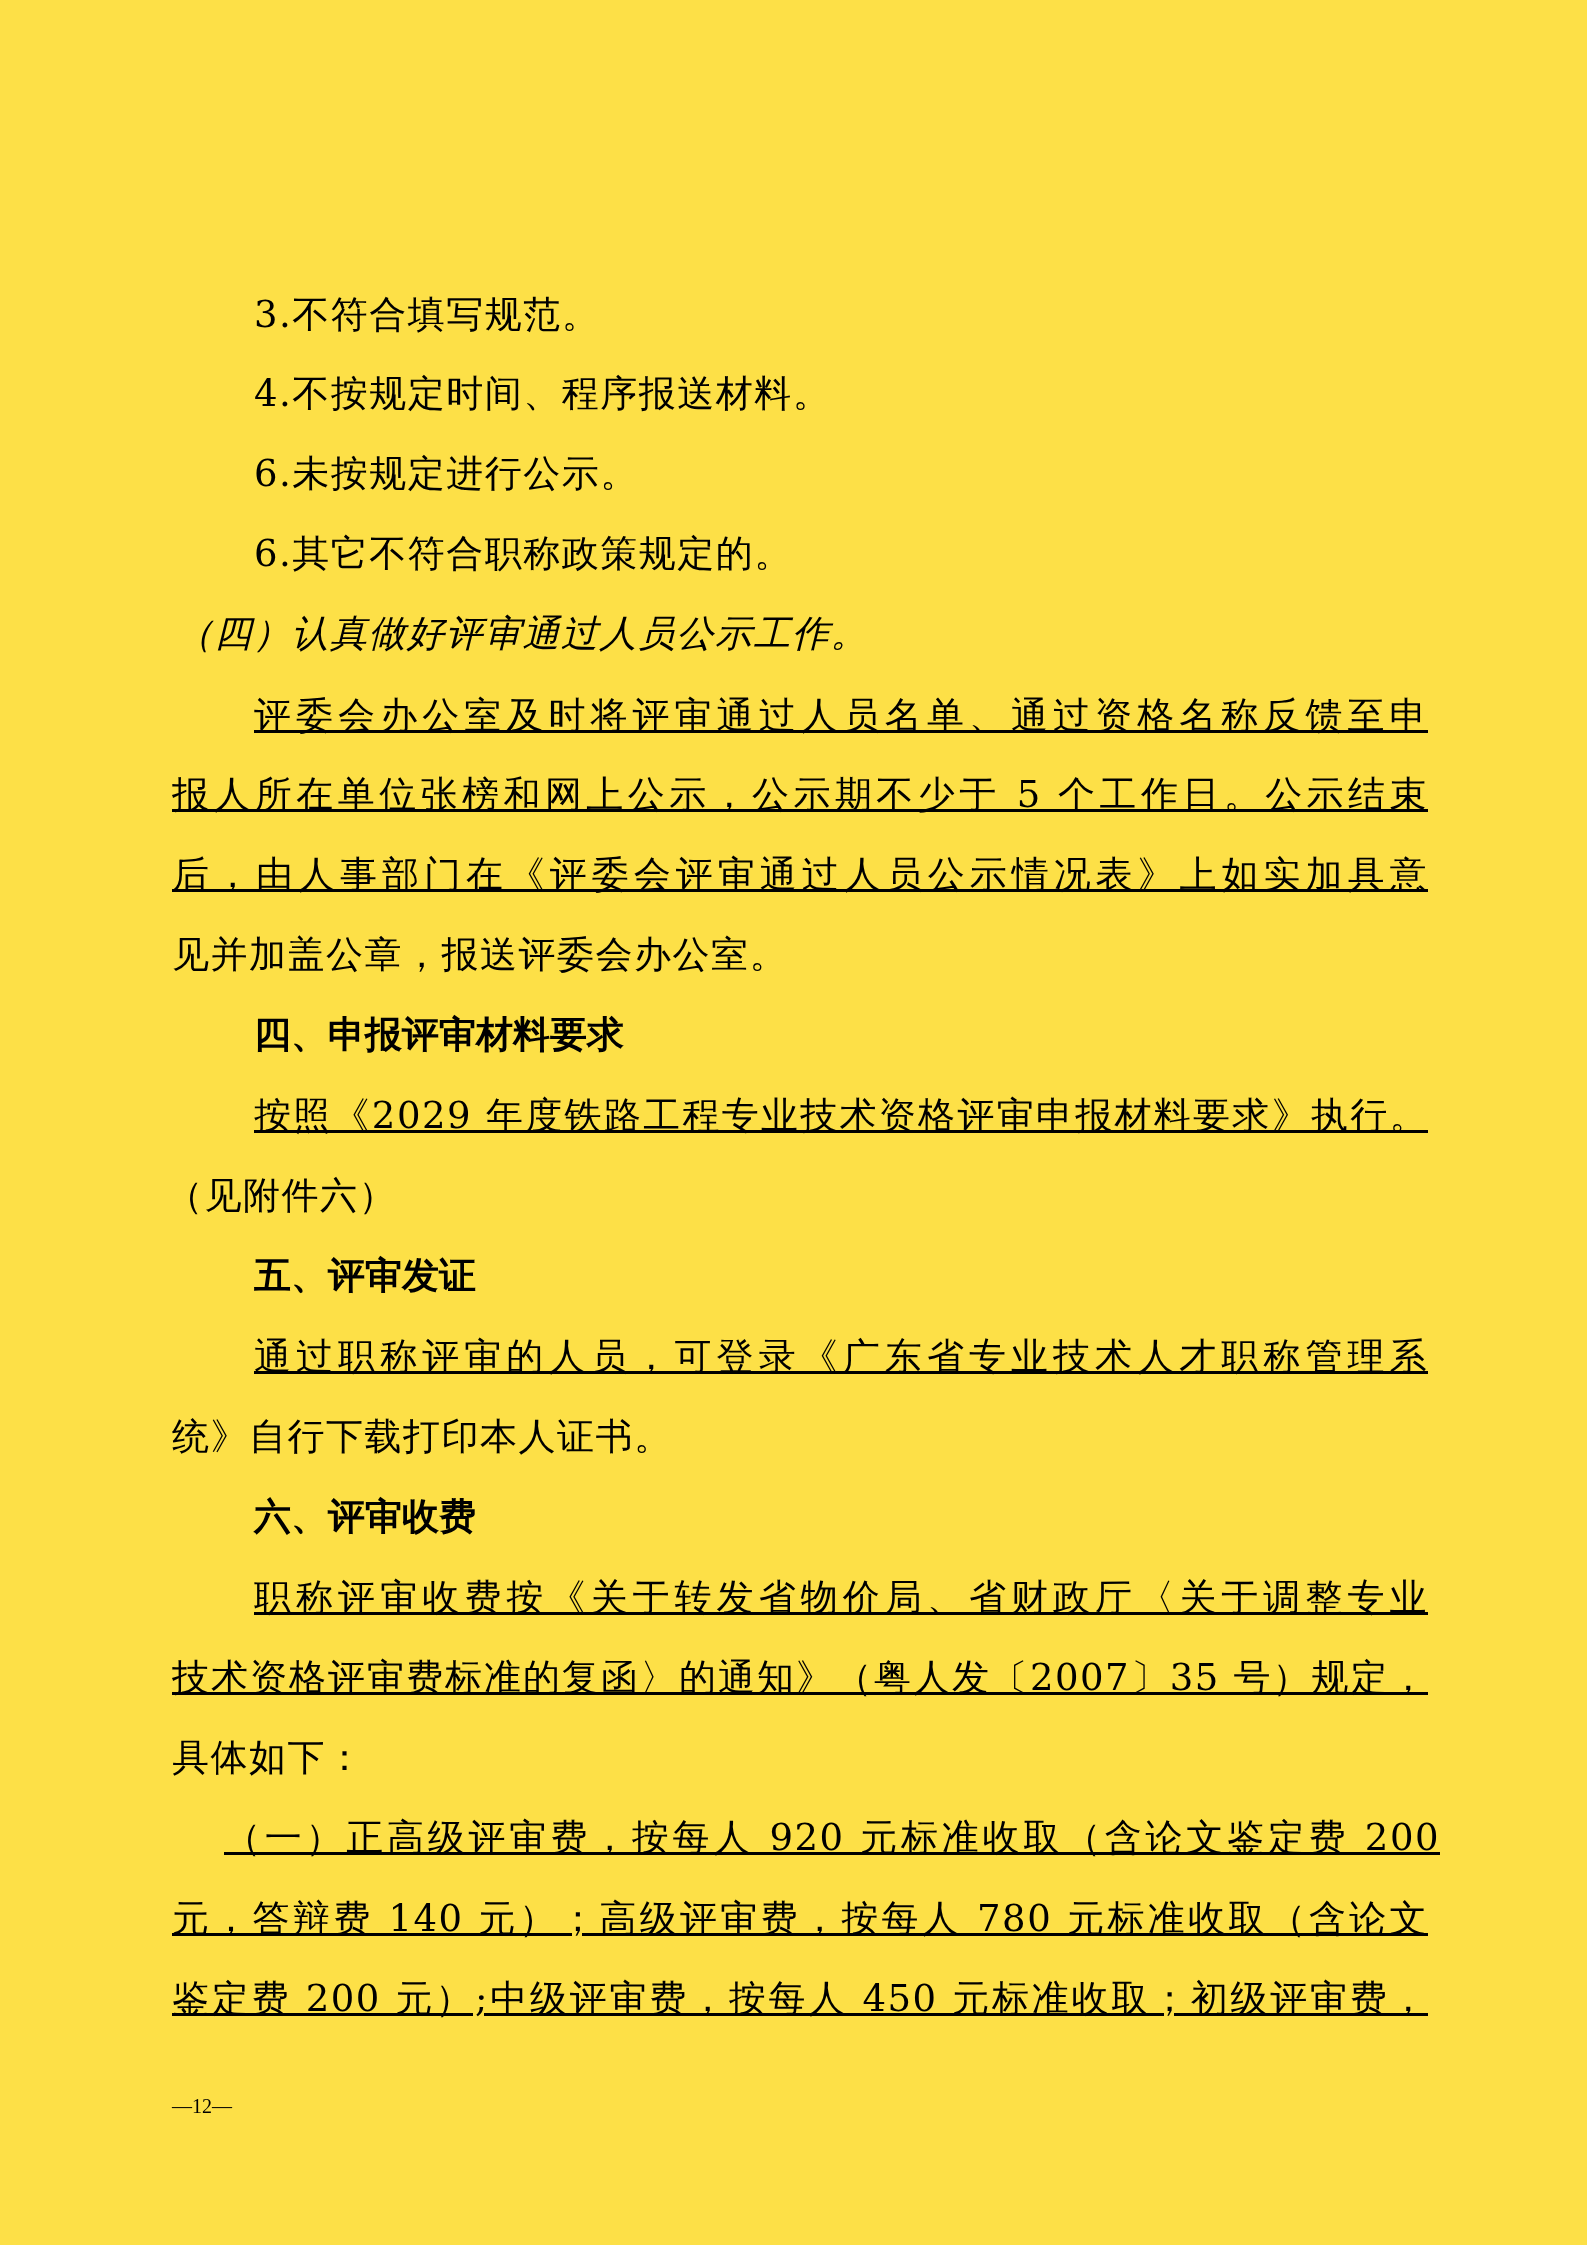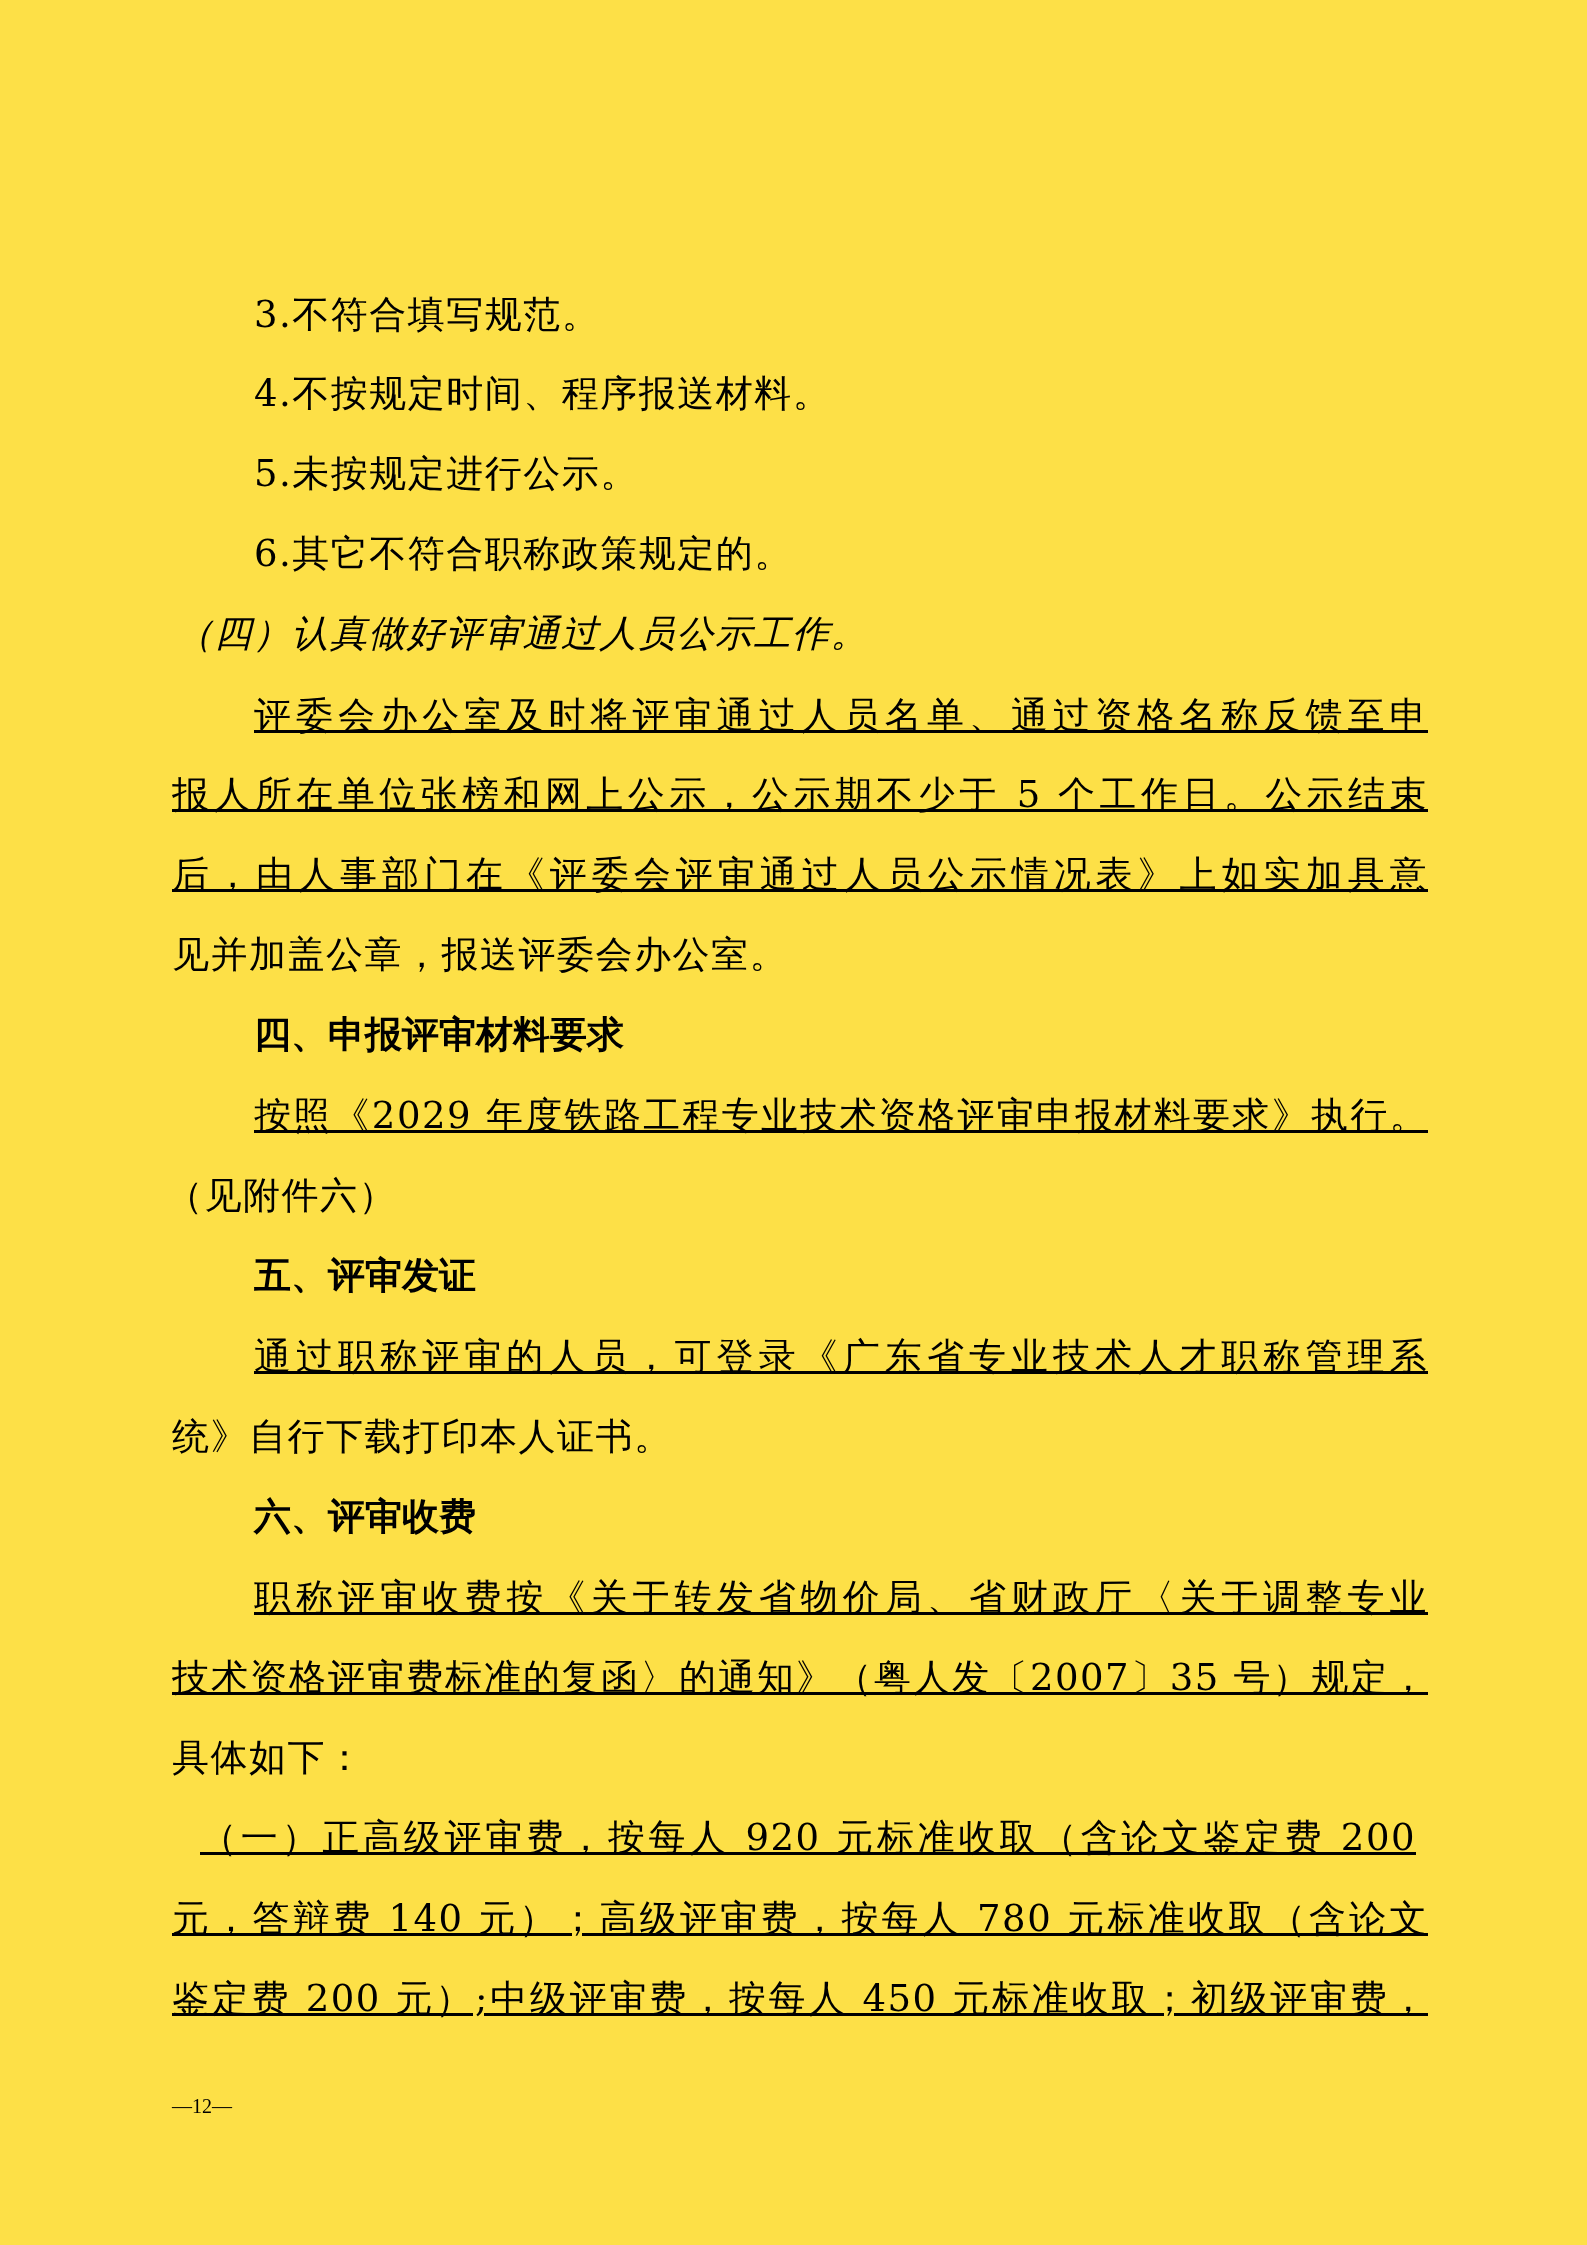--- a/index.html
+++ b/index.html
@@ -13,21 +13,21 @@
   .line.bold { font-family:"DejaVu Sans","Liberation Sans",sans-serif; font-weight:bold; letter-spacing:0px; }
   .page-number { position:absolute; left:172px; top:2086px; font-size:20px; line-height:40px;
                  font-family:"Liberation Serif","DejaVu Serif",serif; }
 </style>
 </head>
 <body>
 
 <div class="page">
   <div class="line indent" style="top:285px">3.不符合填写规范。</div>
   <div class="line indent" style="top:364px">4.不按规定时间、程序报送材料。</div>
-  <div class="line indent" style="top:444px">5.未按规定进行公示。</div>
+  <div class="line indent" style="top:444px">6.未按规定进行公示。</div>
   <div class="line indent" style="top:524px">6.其它不符合职称政策规定的。</div>
   <div class="line indent" style="top:604px; left:176px; width:1252px;font-style:italic;">（四）认真做好评审通过人员公示工作。</div>
 
   <div class="line indent justify" style="top:686px">评委会办公室及时将评审通过人员名单、通过资格名称反馈至申</div>
   <div class="line justify" style="top:765px">报人所在单位张榜和网上公示，公示期不少于 5 个工作日。公示结束</div>
   <div class="line justify" style="top:845px">后，由人事部门在《评委会评审通过人员公示情况表》上如实加具意</div>
   <div class="line" style="top:925px">见并加盖公章，报送评委会办公室。</div>
 
   <div class="line indent bold" style="top:1005px">四、申报评审材料要求</div>
   <div class="line indent justify" style="top:1086px">按照《2029 年度铁路工程专业技术资格评审申报材料要求》执行。</div>
@@ -35,18 +35,18 @@
 
   <div class="line indent bold" style="top:1246px">五、评审发证</div>
   <div class="line" style="top:1407px">统》自行下载打印本人证书。</div>
   <div class="line indent justify" style="top:1327px">通过职称评审的人员，可登录《广东省专业技术人才职称管理系</div>
 
   <div class="line indent bold" style="top:1487px">六、评审收费</div>
   <div class="line indent justify" style="top:1568px">职称评审收费按《关于转发省物价局、省财政厅〈关于调整专业</div>
   <div class="line justify" style="top:1648px">技术资格评审费标准的复函〉的通知》（粤人发〔2007〕35 号）规定，</div>
   <div class="line" style="top:1728px">具体如下：</div>
 
-  <div class="line indent justify" style="top:1808px; left:200px; width:1216px;">（一）正高级评审费，按每人 920 元标准收取（含论文鉴定费 200</div>
+  <div class="line indent justify" style="top:1808px; left:224px; width:1216px;">（一）正高级评审费，按每人 920 元标准收取（含论文鉴定费 200</div>
   <div class="line justify" style="top:1889px">元，答辩费 140 元）；高级评审费，按每人 780 元标准收取（含论文</div>
   <div class="line justify" style="top:1969px">鉴定费 200 元）;中级评审费，按每人 450 元标准收取；初级评审费，</div>
 
   <div class="page-number">—12—</div>
 </div>
 
 </body></html>

